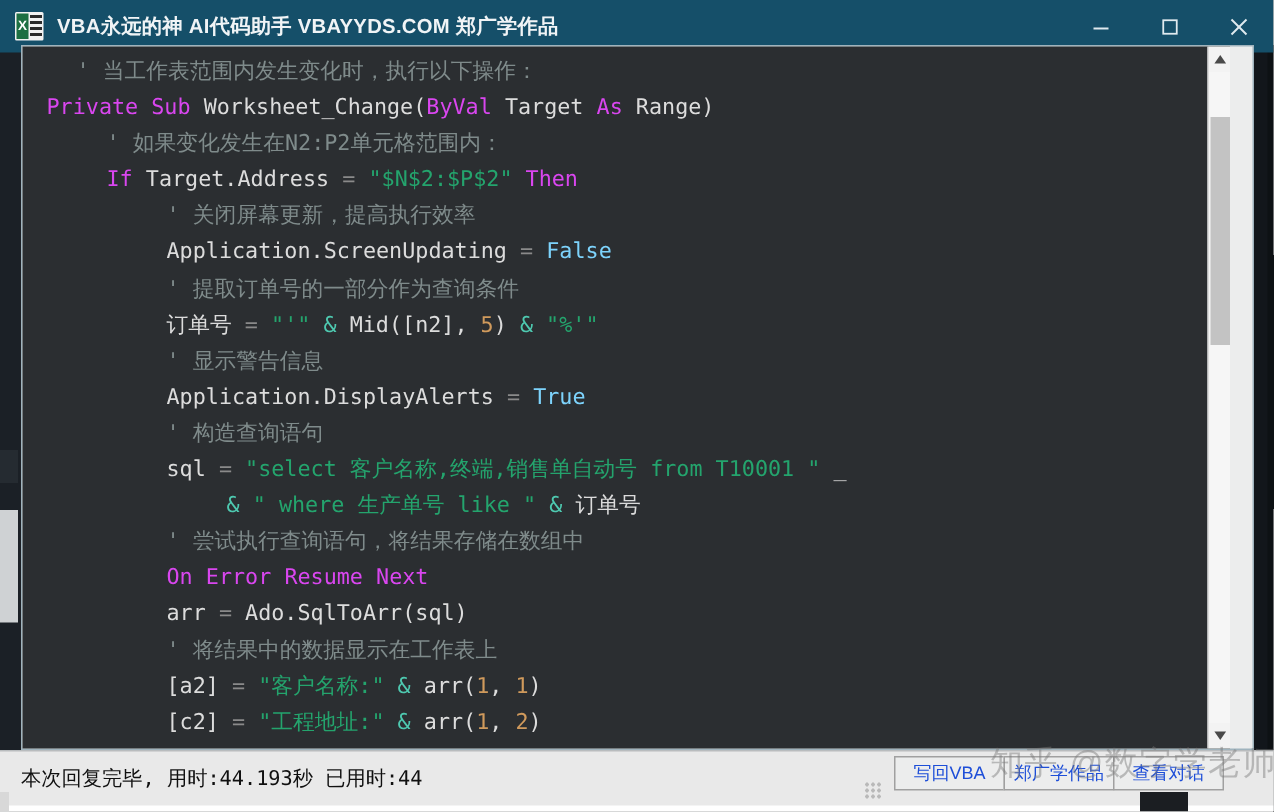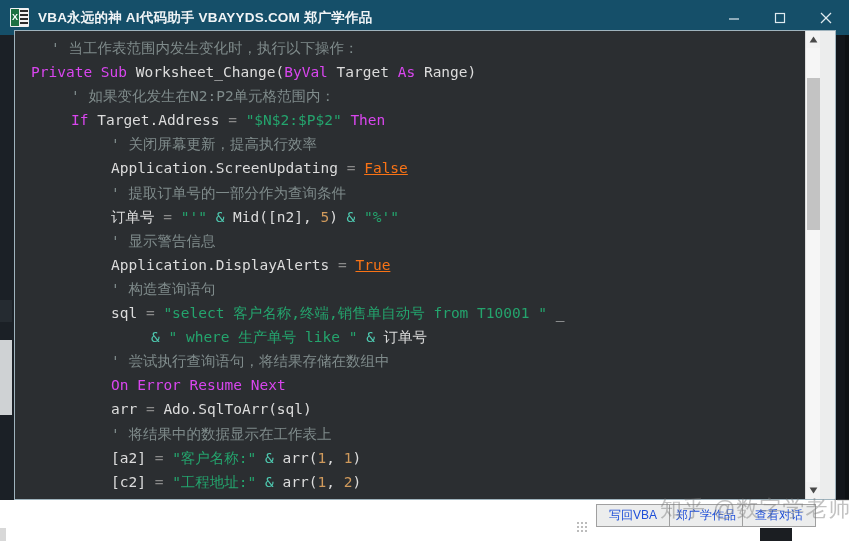--- a/index.html
+++ b/index.html
@@ -72,21 +72,21 @@
     font-size:14.5px;line-height:24.1px;
     white-space:pre;color:#d4d4d4;
   }
   .code .ln{height:24.1px;padding-left:16px;box-sizing:border-box;}
   .cm{color:#7f8b8b;}
   .kw{color:#d946ef;}
   .fn{color:#dcdcdc;}
   .str{color:#24a46d;}
   .num{color:#d09a5c;}
   .op{color:#4ec9b0;}
-  .lit{color:#f97316;text-decoration:underline;}
+  .lit{color:#7dd3fc;}
   .id{color:#dcdcdc;}
   .eq{color:#8a8a8a;}
   .cont{color:#cfcfcf;}
 
   
   .vscroll{
     position:absolute;right:0;top:0;width:15px;height:468px;background:#f3f3f3;
     border-left:1px solid #dcdcdc;box-sizing:border-box;
   }
   .vs-arrow{
@@ -196,20 +196,24 @@
         <div class="vs-thumb"></div>
       </div>
       <div class="vs-arrow bottom">
         <svg width="9" height="7" viewBox="0 0 9 7">
             <polygon points="0.6,0.6 8.4,0.6 4.5,6.4" fill="#4a4a4a"></polygon>
           </svg>
       </div>
     </div>
   </div>
 
+  <div class="statusbar">
+    <div class="status-sep"></div>
+    <div class="status-text">本次回复完毕, 用时:44.193秒 已用时:44</div>
+  </div>
 
   <div class="grip"></div>
 
   <div class="btnrow" id="btn-row">
       <div class="btn">写回VBA</div>
       <div class="btn">郑广学作品</div>
       <div class="btn">查看对话</div>
     </div>
 
   <div class="wm-zhihu">知乎 @数字学老师</div>

